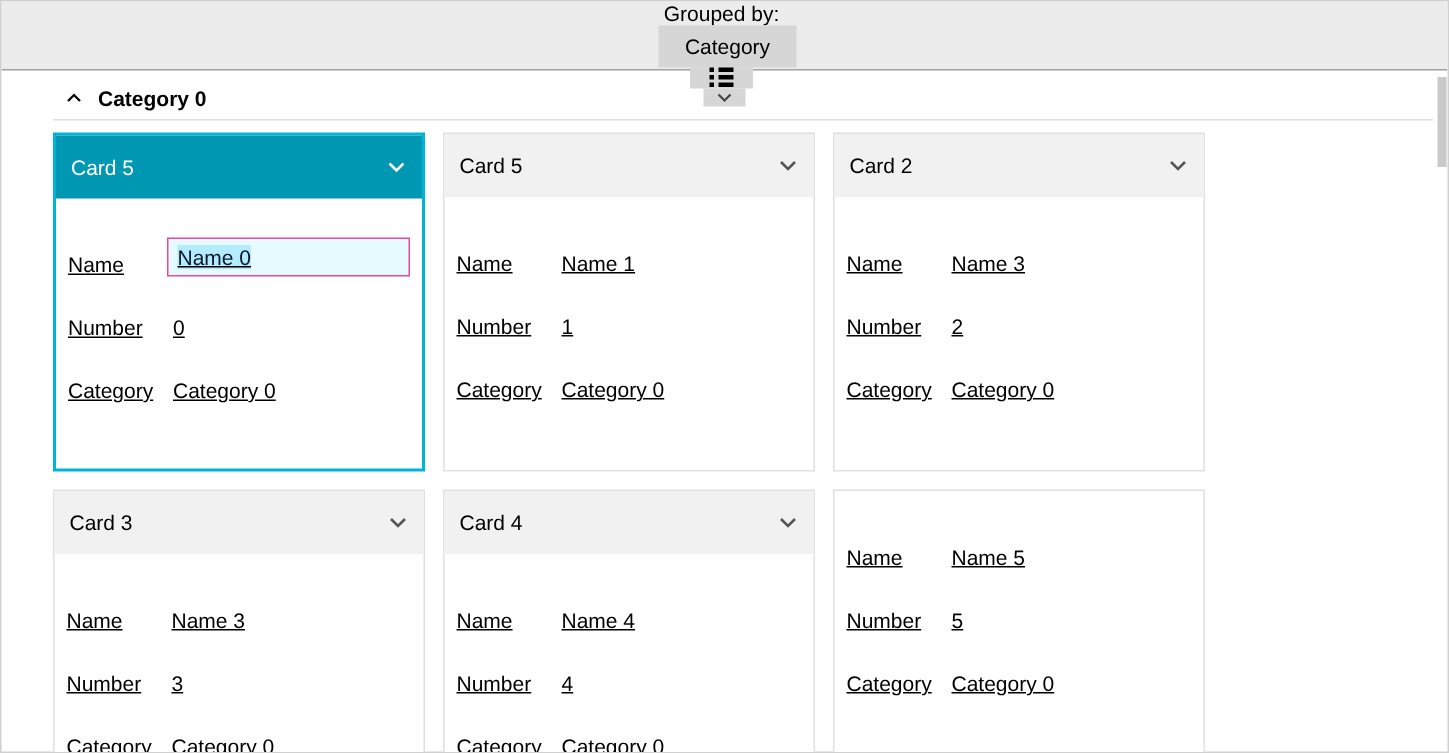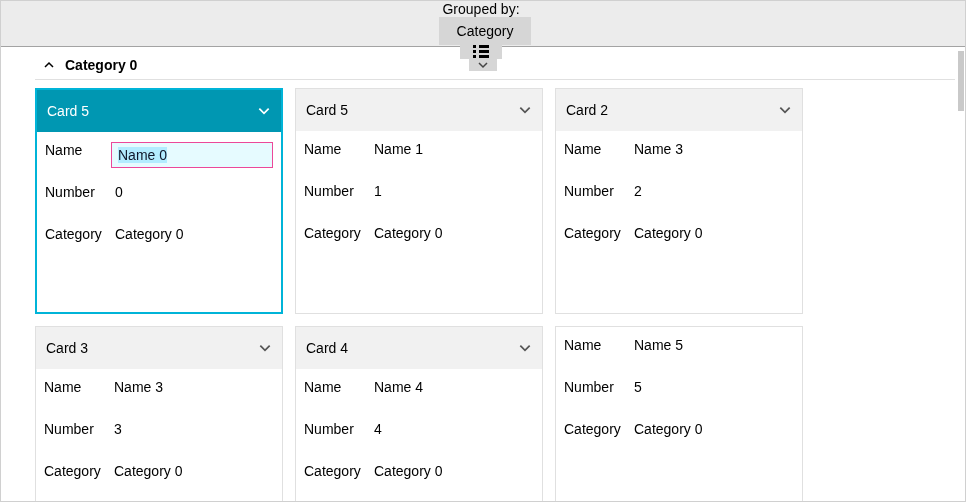--- a/index.html
+++ b/index.html
@@ -92,22 +92,23 @@
   }
   .card.sel .card-hdr {
     background: #0097b2;
     color: #fff;
   }
   .card-body {
     padding: 10px 8px 14px 8px;
   }
   .row {
     display: flex;
-    align-items: flex-start;
+    align-items: flex-end;
     min-height: 42px;
+    text-decoration: underline;
   }
   .row .lbl {
     width: 66px;
   }
   .row .val {
     flex: 1;
     padding-left: 4px;
   }
   .val.editing {
     border: 1px solid #ec4899;

